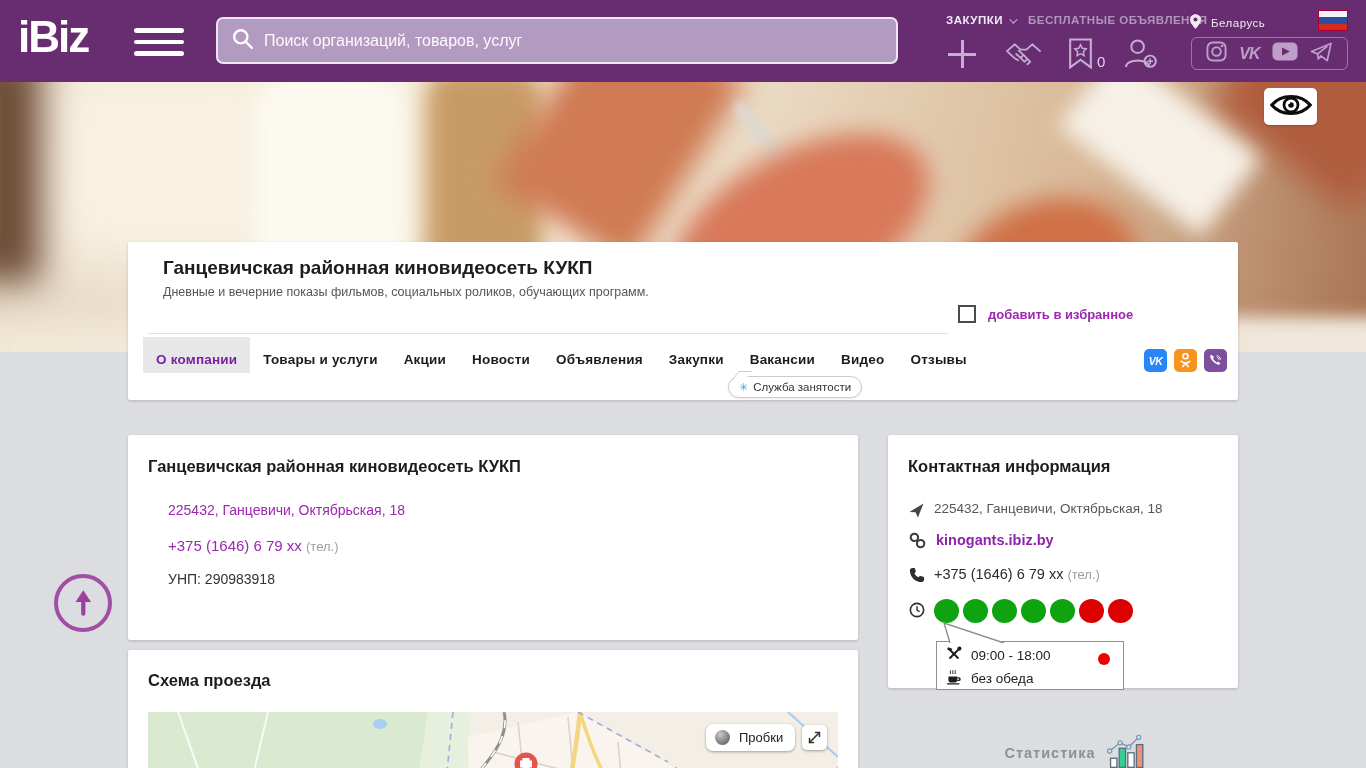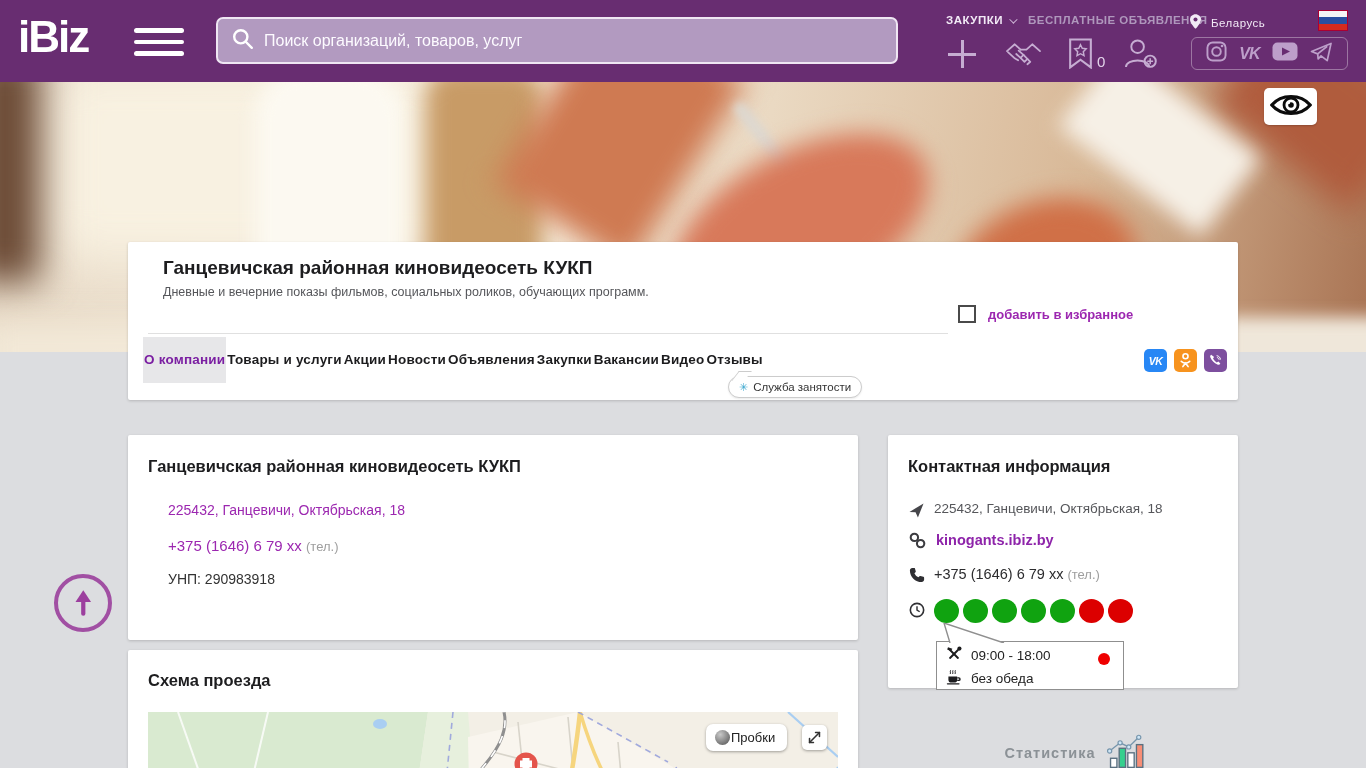--- a/index.html
+++ b/index.html
@@ -61,21 +61,21 @@
   
   .card { position:absolute; background:#fff; border-radius:2px; box-shadow:0 1px 3px rgba(0,0,0,.18); }
   .main-card { left:128px; top:242px; width:1110px; height:158px; z-index:30; }
   .company-title { position:absolute; left:35px; top:15px; font-size:19px; font-weight:bold; color:#1d1d1f; }
   .company-sub { position:absolute; left:35px; top:43px; font-size:12.5px; color:#55565a; }
   .fav-row { position:absolute; left:830px; top:63px; display:flex; align-items:center; gap:12px; cursor:pointer; }
   .fav-check { width:18px; height:18px; border:2.5px solid #4a4a4a; background:#fff; }
   .fav-label { font-size:13px; font-weight:bold; color:#9c27b0; }
   .tab-divider { position:absolute; left:20px; top:91px; width:800px; height:1px; background:#e0e0e0; }
   .tabs { position:absolute; left:15px; top:95px; height:46px; display:flex; }
-  .tab { height:46px; line-height:46px; padding:0 1px; font-size:13.5px; font-weight:bold; color:#1c1c1e; letter-spacing:.2px; cursor:pointer; white-space:nowrap; }
+  .tab { height:36px; line-height:46px; padding:0 13px; font-size:13.5px; font-weight:bold; color:#1c1c1e; letter-spacing:.2px; cursor:pointer; white-space:nowrap; }
   .tab.active { background:#e7e7e9; color:#7b1fa2; }
   .mini-socials { position:absolute; right:11px; top:107px; display:flex; gap:7px; }
   .msoc { width:23px; height:23px; border-radius:5px; display:flex; align-items:center; justify-content:center; cursor:pointer; }
   .msoc-vk { background:#2787f5; color:#fff; font-weight:800; font-size:10.5px; font-style:italic; letter-spacing:-.5px; }
   .msoc-ok { background:#f7931e; }
   .msoc-viber { background:#7d4f9e; }
   .sz-badge { position:absolute; left:600px; top:134px; height:22px; background:#fff; border:1px solid #ccc; border-radius:11px;
               display:flex; align-items:center; gap:5px; padding:0 10px; font-size:11.5px; color:#333; z-index:35; cursor:pointer; box-shadow:0 1px 2px rgba(0,0,0,.08); }
   .sz-badge::before { content:""; position:absolute; left:6px; top:-6px; width:12px; height:9px; background:#fff; border-top:1px solid #ccc; border-left:1px solid #ccc; transform:skewX(-38deg); }
   .sz-glyph { color:#3fa9d0; font-size:11px; }
@@ -86,21 +86,21 @@
   .a-address { position:absolute; left:40px; top:67px; font-size:14px; color:#9c27b0; cursor:pointer; }
   .a-phone { position:absolute; left:40px; top:102px; font-size:15px; color:#9c27b0; cursor:pointer; }
   .a-phone .note, .c-phone .note { font-size:13px; color:#9e9e9e; font-weight:normal; }
   .a-unp { position:absolute; left:40px; top:136px; font-size:14px; color:#333; }
 
   
   .map-card { left:128px; top:650px; width:730px; height:420px; }
   .map-card h2 { position:absolute; left:20px; top:21px; font-size:16.5px; color:#1d1d1f; }
   .map-box { position:absolute; left:20px; top:62px; width:690px; height:340px; background:#f3efe6; overflow:hidden; cursor:grab; }
   .traffic-btn { position:absolute; left:558px; top:12px; height:27px; background:#fff; border-radius:7px; box-shadow:0 1px 3px rgba(0,0,0,.35);
-                 display:flex; align-items:center; gap:1px; padding:0 12px 0 9px; font-size:13px; color:#222; cursor:pointer; z-index:5; }
+                 display:flex; align-items:center; gap:9px; padding:0 12px 0 9px; font-size:13px; color:#222; cursor:pointer; z-index:5; }
   .traffic-ball { width:15px; height:15px; border-radius:50%; background:radial-gradient(circle at 35% 30%, #c9c9c9, #4e4e4e); }
   .expand-btn { position:absolute; left:654px; top:13px; width:25px; height:25px; background:#fff; border-radius:5px; box-shadow:0 1px 3px rgba(0,0,0,.35);
                 display:flex; align-items:center; justify-content:center; cursor:pointer; z-index:5; }
 
   
   .contact-card { left:888px; top:435px; width:350px; height:253px; }
   .contact-card h3 { position:absolute; left:20px; top:22px; font-size:16.5px; color:#1d1d1f; }
   .c-row-ic { position:absolute; left:21px; }
   .c-web { position:absolute; left:48px; top:532px; font-size:14.5px; font-weight:bold; color:#8e24aa; cursor:pointer; }
   .c-phone { position:absolute; left:46px; top:568px; font-size:14.5px; color:#2c2c2e; cursor:pointer; }

